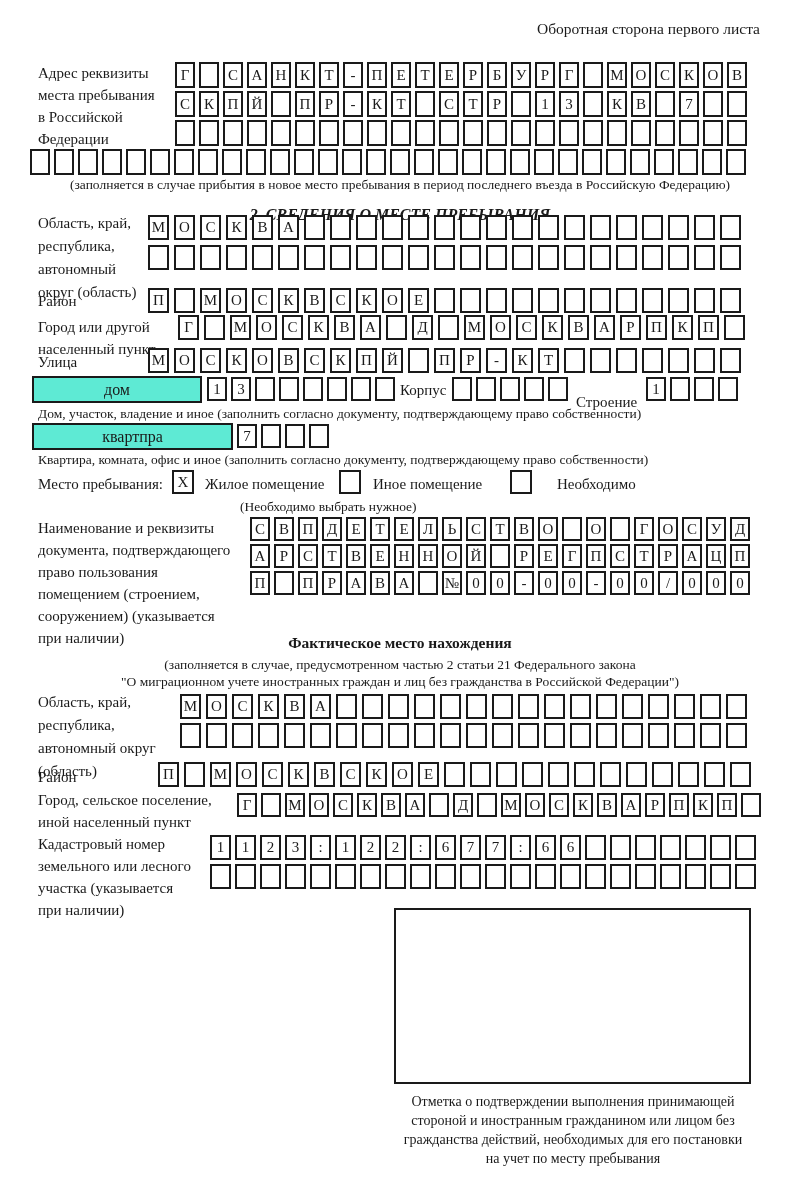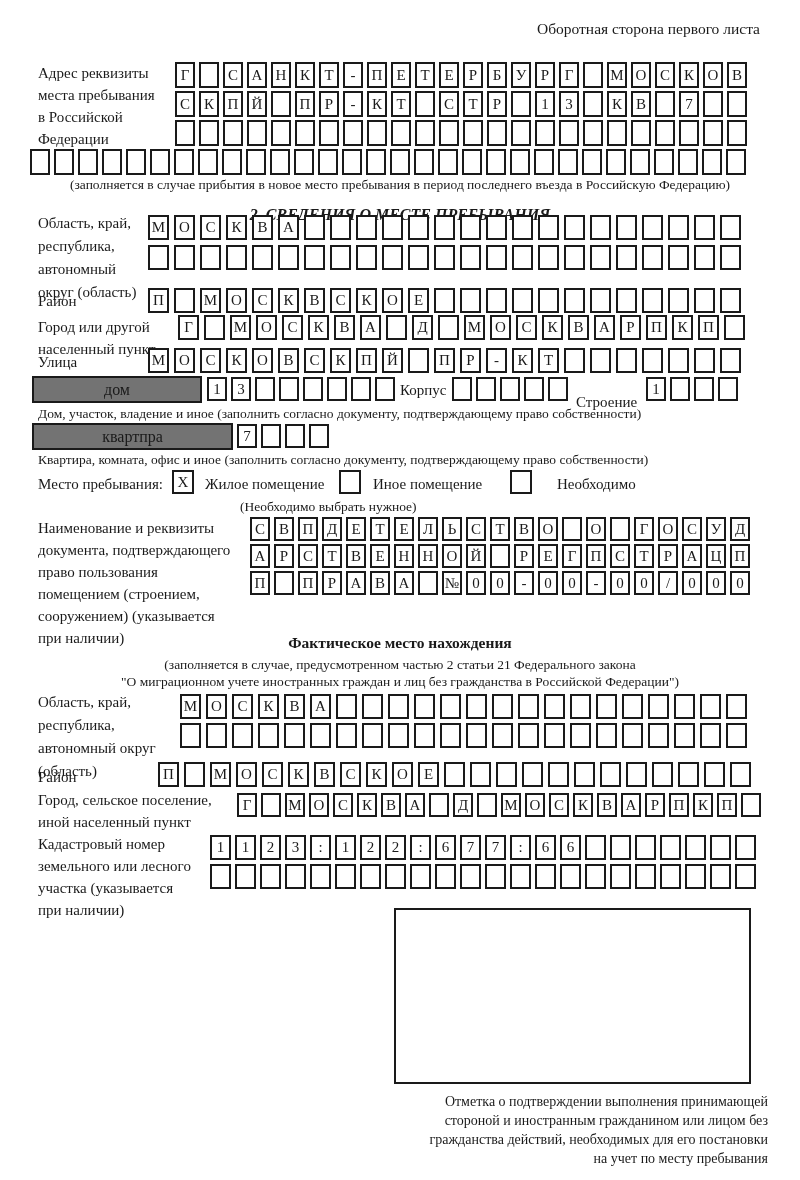--- a/index.html
+++ b/index.html
@@ -13,21 +13,21 @@
   .center{left:0;right:0;text-align:center;}
   .bold{font-weight:bold;}
   .cellrow{position:absolute;display:flex;}
   .cell{box-sizing:border-box;border:2px solid #1a1a1a;background:#fff;display:flex;
         align-items:center;justify-content:center;font-size:15px;font-family:inherit;}
   .r-s1{gap:4px;} .r-s1 .cell{width:20px;height:26px;}
   .r-a{gap:5px;}  .r-a .cell{width:21px;height:25px;}
   .r-b{gap:4px;}  .r-b .cell{width:20px;height:24px;}
   .r-k{gap:4px;}  .r-k .cell{width:21px;height:25px;}
   .labelbox{box-sizing:border-box;border:2px solid #1a1a1a;display:flex;align-items:center;
-            justify-content:center;font-size:16px;background:#737373;}
+            justify-content:center;font-size:16px;background:#5eead4;}
   .checkbox{box-sizing:border-box;position:absolute;width:22px;height:24px;border:2px solid #1a1a1a;
             display:flex;align-items:center;justify-content:center;font-size:15px;background:#fff;}
   .stampbox{box-sizing:border-box;position:absolute;border:2px solid #1a1a1a;background:#fff;}
   .stampnote{font-size:14px;line-height:19px;text-align:center;}
 </style>
 </head>
 <body>
 
 <div class="page">
 
@@ -581,20 +581,20 @@
       <span class="cell"> </span>
       <span class="cell"> </span>
       <span class="cell"> </span>
       <span class="cell"> </span>
       <span class="cell"> </span>
       <span class="cell"> </span>
       <span class="cell"> </span>
     </div>
 
   <div class="stampbox" style="left:394px;top:908px;width:357px;height:176px;"></div>
-  <div class="abs stampnote" style="left:378px;top:1092px;width:390px;text-align:right;">
+  <div class="abs stampnote" style="left:378px;top:1092px;width:390px;">
     <div>Отметка о подтверждении выполнения принимающей</div>
     <div>стороной и иностранным гражданином или лицом без</div>
     <div>гражданства действий, необходимых для его постановки</div>
     <div>на учет по месту пребывания</div>
   </div>
 
 </div>
 
 </body></html>

